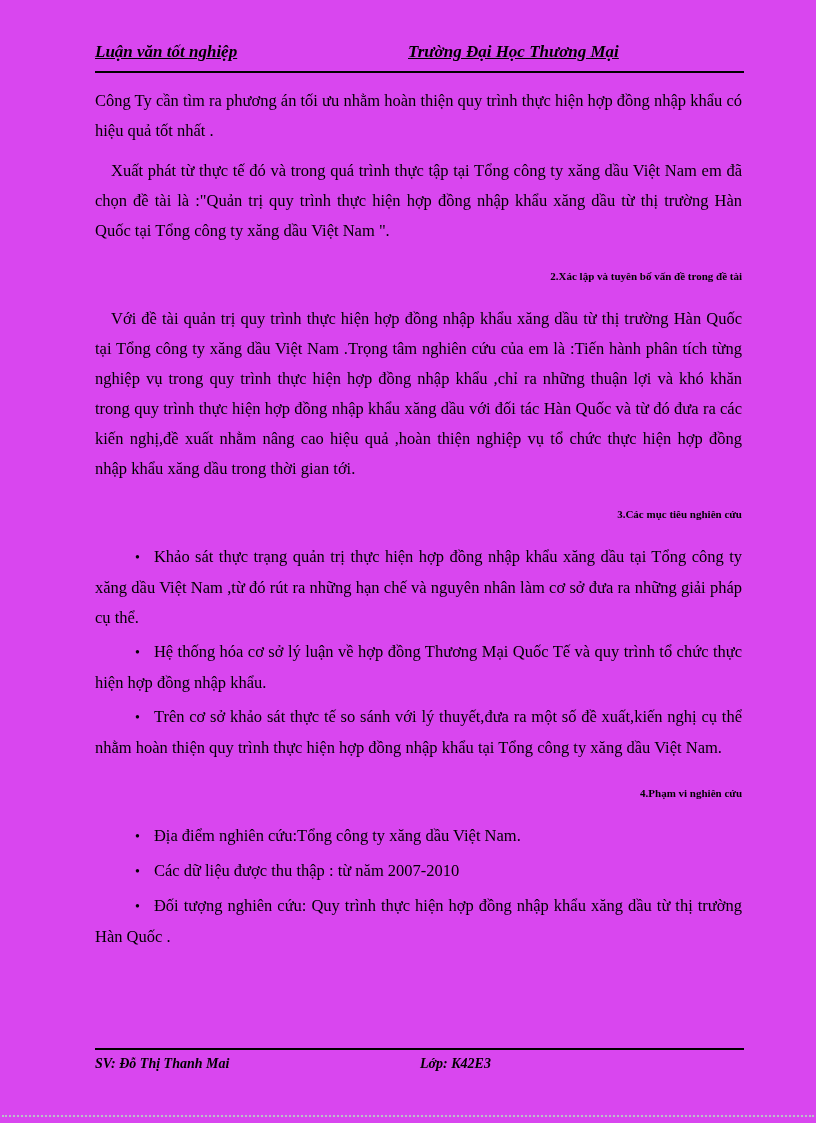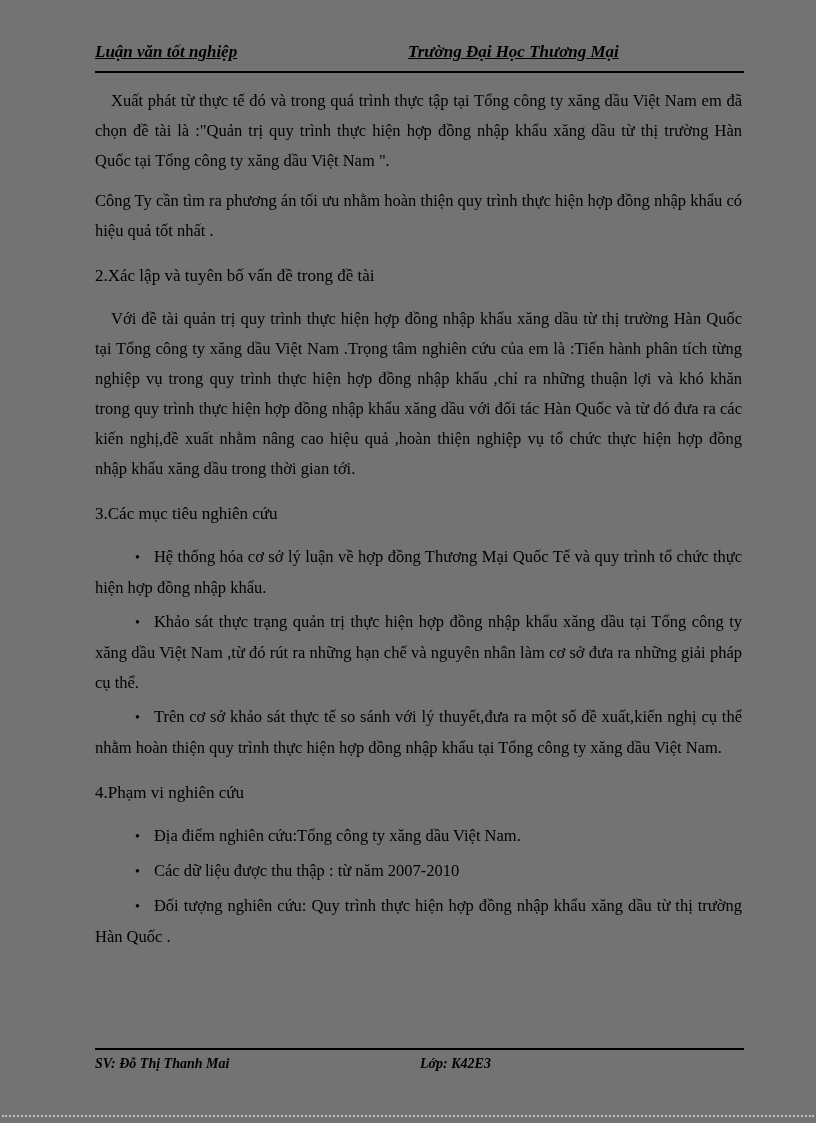--- a/index.html
+++ b/index.html
@@ -4,21 +4,21 @@
 <style>
   html, body {
     margin: 0;
     padding: 0;
     background: #ffffff;
   }
   .page {
     position: relative;
     width: 816px;
     height: 1123px;
-    background: #737373;
+    background: #d946ef;
     color: #000000;
     font-family: "Liberation Serif", "DejaVu Serif", serif;
     overflow: hidden;
     box-sizing: border-box;
   }
   .header {
     position: absolute;
     top: 42px;
     left: 95px;
     right: 72px;
@@ -48,23 +48,23 @@
     line-height: 30px;
     text-align: justify;
   }
   .doc-body p {
     margin: 0 0 10px 0;
   }
   .doc-body p.paragraph.indent {
     text-indent: 16px;
   }
   .doc-body p.heading {
-    font-weight: normal;
-    font-size: 17px;
-    text-align: left;
+    font-weight: bold;
+    font-size: 11px;
+    text-align: right;
     margin: 15px 0 13px 0;
   }
   .doc-body p.bullet {
     text-indent: 40px;
     margin: 0 0 4px 0;
   }
   .doc-body p.bullet .glyph {
     margin-right: 14px;
     font-size: 14px;
   }
@@ -97,27 +97,27 @@
 <body>
 
 <div class="page">
 
   <div class="header">
     <span class="hdr-left">Luận văn tốt nghiệp</span>
     <span class="hdr-right">Trường Đại Học  Thương Mại</span>
   </div>
 
   <div class="doc-body" id="doc-body">
+      <p class="paragraph">Công Ty cần tìm ra phương án tối ưu nhằm hoàn thiện quy trình thực hiện hợp đồng nhập khẩu có hiệu quả tốt nhất .</p>
       <p class="paragraph indent">Xuất phát từ thực tế đó và trong quá trình thực tập tại Tổng công ty xăng dầu Việt Nam em đã chọn đề tài là :"Quản trị quy trình thực hiện hợp đồng nhập khẩu xăng dầu từ thị trường Hàn Quốc tại Tổng công ty xăng dầu Việt Nam ".</p>
-      <p class="paragraph">Công Ty cần tìm ra phương án tối ưu nhằm hoàn thiện quy trình thực hiện hợp đồng nhập khẩu có hiệu quả tốt nhất .</p>
       <p class="heading">2.Xác lập và tuyên bố vấn đề trong đề tài</p>
       <p class="paragraph indent">Với đề tài quản trị quy trình thực hiện hợp đồng nhập khẩu xăng dầu từ thị trường Hàn Quốc tại Tổng công ty xăng dầu Việt Nam .Trọng tâm nghiên cứu của em là :Tiến hành phân tích từng nghiệp vụ trong quy trình thực hiện hợp đồng nhập khẩu ,chỉ ra những thuận lợi và khó khăn trong quy trình thực hiện hợp đồng nhập khẩu xăng dầu với đối tác Hàn Quốc và từ đó đưa ra các kiến nghị,đề xuất nhằm nâng cao hiệu quả ,hoàn thiện nghiệp vụ tổ chức thực hiện hợp đồng nhập khẩu xăng dầu trong thời gian tới.</p>
       <p class="heading">3.Các mục tiêu nghiên cứu</p>
+      <p class="bullet"><span class="glyph">•</span><span>Khảo sát thực trạng quản trị thực hiện hợp đồng nhập khẩu xăng dầu tại Tổng công ty xăng dầu Việt Nam ,từ đó rút ra những hạn chế và nguyên nhân làm cơ sở đưa ra những giải pháp cụ thể.</span></p>
       <p class="bullet"><span class="glyph">•</span><span>Hệ thống hóa cơ sở lý luận về hợp đồng Thương Mại Quốc Tế và quy trình tổ chức thực hiện hợp đồng nhập khẩu.</span></p>
-      <p class="bullet"><span class="glyph">•</span><span>Khảo sát thực trạng quản trị thực hiện hợp đồng nhập khẩu xăng dầu tại Tổng công ty xăng dầu Việt Nam ,từ đó rút ra những hạn chế và nguyên nhân làm cơ sở đưa ra những giải pháp cụ thể.</span></p>
       <p class="bullet"><span class="glyph">•</span><span>Trên cơ sở khảo sát thực tế so sánh với lý thuyết,đưa ra một số đề xuất,kiến nghị cụ thể nhằm hoàn thiện quy trình thực hiện hợp đồng nhập khẩu tại Tổng công ty xăng dầu Việt Nam.</span></p>
       <p class="heading">4.Phạm vi nghiên cứu</p>
       <p class="bullet"><span class="glyph">•</span><span>Địa điểm nghiên cứu:Tổng  công ty xăng dầu Việt Nam.</span></p>
       <p class="bullet"><span class="glyph">•</span><span>Các dữ liệu được thu thập : từ năm 2007-2010</span></p>
       <p class="bullet"><span class="glyph">•</span><span>Đối tượng nghiên cứu: Quy trình thực hiện hợp đồng nhập khẩu xăng dầu từ thị trường Hàn Quốc .</span></p>
     </div>
 
   <div class="footer">
     <span class="ftr-left">SV: Đỗ Thị Thanh Mai</span>
     <span class="ftr-right">Lớp: K42E3</span>

